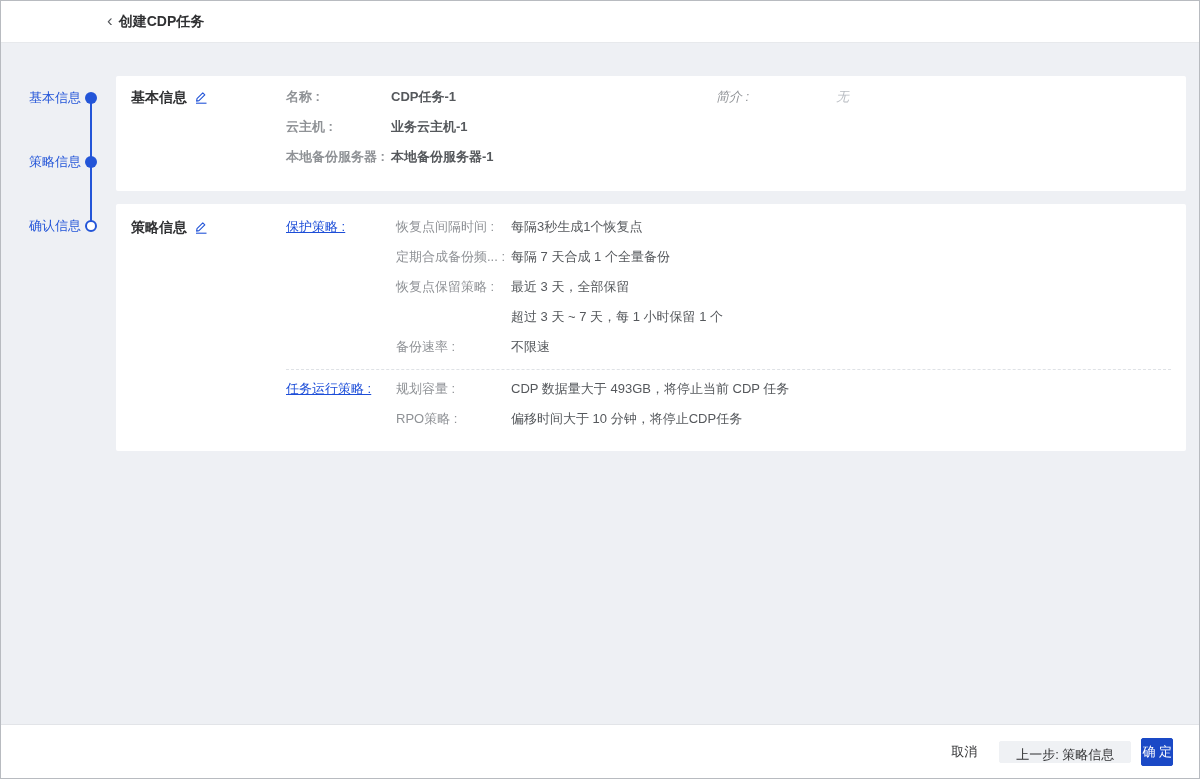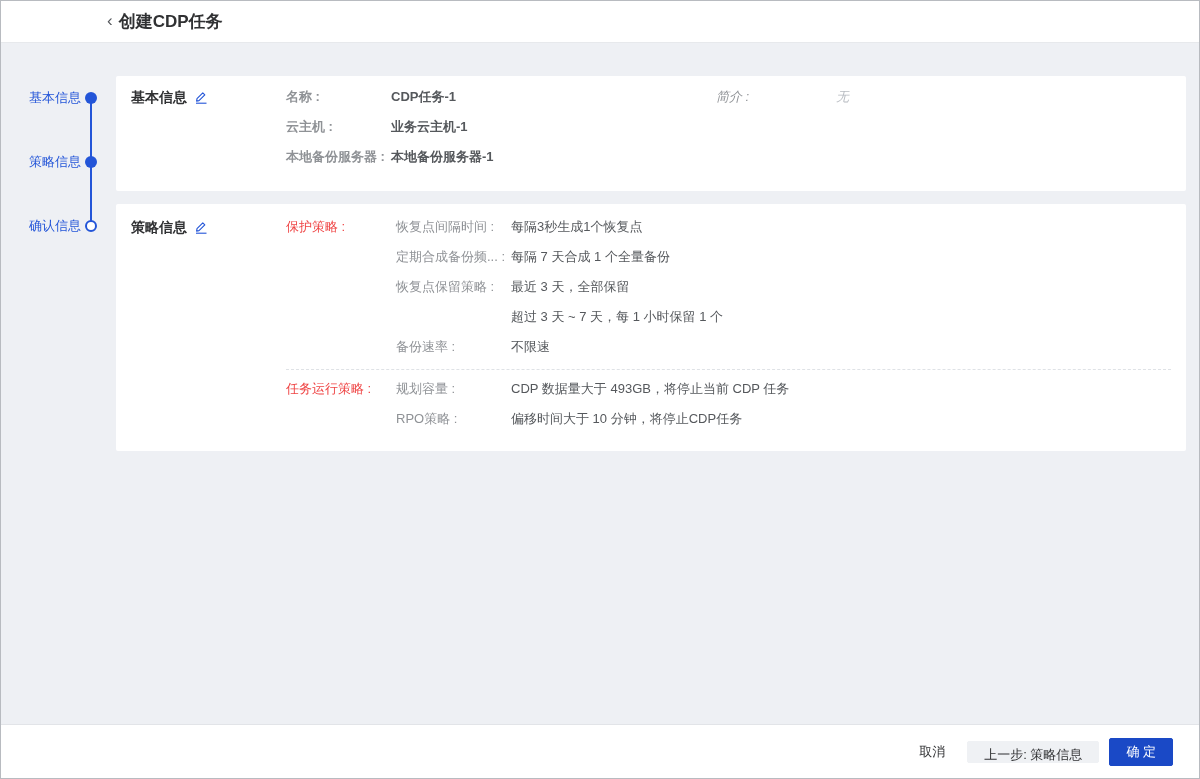--- a/index.html
+++ b/index.html
@@ -32,21 +32,21 @@
     align-items: center;
     cursor: pointer;
     background: none;
     border: none;
     font-size: 17px;
     line-height: 1;
     color: #55585c;
     padding: 0 6px 2px 0;
   }
   .page-title {
-    font-size: 17px;
+    font-size: 14px;
     font-weight: bold;
     color: #303133;
   }
   
   .body { position: relative; height: 683px; }
   
   .stepper { position: absolute; left: 0; top: 0; width: 115px; height: 100%; }
   .step-line {
     position: absolute;
     left: 89px;
@@ -114,21 +114,21 @@
     left: 600px;
     top: 11px;
     display: flex;
     line-height: 20px;
     font-style: italic;
   }
   .right-field .flabel { width: 120px; flex: 0 0 120px; }
   
   .policy-body { flex: 1 1 auto; }
   .group { display: flex; }
-  .group-label { width: 110px; flex: 0 0 110px; color: #ef4444; line-height: 20px; }
+  .group-label { width: 110px; flex: 0 0 110px; color: #1d4ed8; line-height: 20px; text-decoration: underline; }
   .group-rows { flex: 1 1 auto; }
   .srow { display: flex; line-height: 20px; margin-bottom: 10px; }
   .slabel { width: 115px; flex: 0 0 115px; color: #8f9296; }
   .svalue { color: #55585c; }
   .divider {
     border: none;
     border-top: 1px dashed #dfe2e6;
     margin: 2px 0 9px 0;
   }
   
@@ -159,21 +159,21 @@
     color: #303133;
     height: 22px;
     padding: 4px 16px;
     margin-right: 10px;
   }
   .btn-primary {
     background: #1a49c6;
     border: 1px solid #1a49c6;
     color: #ffffff;
     height: 28px;
-    padding: 0 16px;
+    padding: 0 0;
     text-align: center;
   }
 </style>
 </head>
 <body>
 
 <div class="page">
 
   <header class="topbar">
     <button class="back-btn">

